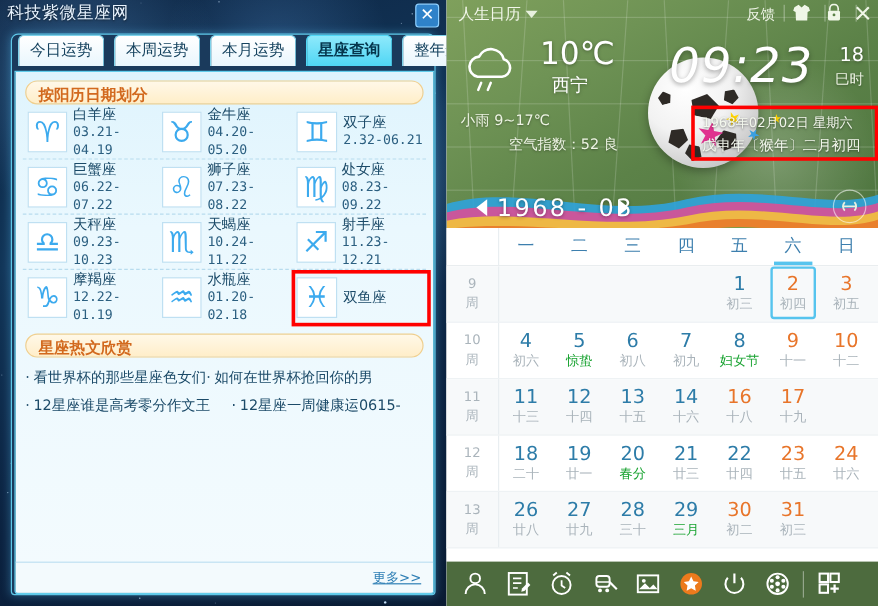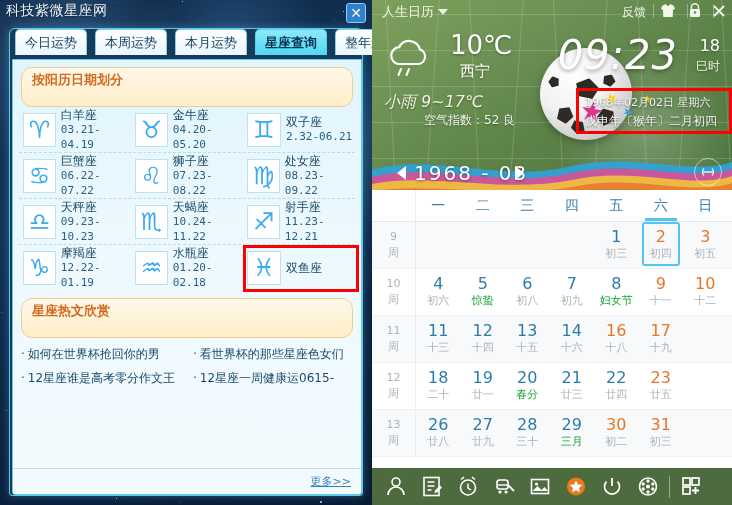--- a/index.html
+++ b/index.html
@@ -59,21 +59,21 @@
   }
 
   #content {
     position: absolute; left: 2px; top: 30px; width: 350px; height: 436px;
     background: linear-gradient(#dff4fd 0%, #eaf8fe 30%, #f4fbfe 100%);
     border: 1px solid #62cdeb; border-radius: 0 0 3px 3px;
     overflow: hidden;
   }
 
   .section-head {
-    margin: 7px 8px 0 8px; height: 40px; line-height: 24px; padding-left: 10px;
+    margin: 7px 8px 0 8px; height: 20px; line-height: 24px; padding-left: 10px;
     font-size: 13px; font-weight: bold; color: #d2691e;
     background: linear-gradient(#fff8e8, #ffeec9);
     border: 1px solid #f0cf8e; border-radius: 11px;
   }
 
   .zrow {
     display: flex; height: 46px; align-items: center;
     border-bottom: 1px dashed #b8dcee;
     margin: 0 6px;
   }
@@ -144,23 +144,22 @@
   #weather-icon { position: absolute; left: 12px; top: 38px; width: 54px; height: 44px; }
   #temp {
     position: absolute; left: 78px; top: 30px;
     font-size: 26px; color: #fff; text-shadow: 0 1px 3px rgba(0,0,0,.35);
   }
   #city {
     position: absolute; left: 88px; top: 62px; font-size: 15px; color: #fff;
     text-shadow: 0 1px 3px rgba(0,0,0,.35);
   }
   #wline1 {
-    position: absolute; left: 12px; top: 92px; font-size: 16px; color: #eef4e4;
+    position: absolute; left: 12px; top: 92px; font-size: 12px; color: #eef4e4;
     text-shadow: 0 1px 2px rgba(0,0,0,.35);
-    font-style: italic;
   }
   #wline2 {
     position: absolute; left: 12px; top: 112px; font-size: 12px; color: #eef4e4;
     text-shadow: 0 1px 2px rgba(0,0,0,.35);
     margin-left: 40px;
   }
 
   #ball {
     position: absolute; left: 168px; top: 48px; width: 92px; height: 92px;
     border-radius: 50%;
@@ -464,22 +463,22 @@
               <div class="zicon">♓</div>
               <div class="ztext">
                 <div class="zname">双鱼座</div>
               </div>
             </div>
           </div>
         </div>
       <div class="section-head">星座热文欣赏</div>
       <div id="articles">
           <div class="arow">
+            <span class="alink">看世界杯的那些星座色女们</span>
             <span class="alink c1">如何在世界杯抢回你的男</span>
-            <span class="alink">看世界杯的那些星座色女们</span>
           </div>
           <div class="arow">
             <span class="alink c1">12星座谁是高考零分作文王</span>
             <span class="alink">12星座一周健康运0615-</span>
           </div>
         </div>
 
       <div id="more-bar">
         <span id="more-link">更多&gt;&gt;</span>
       </div>
@@ -709,20 +708,24 @@
           <span class="dsub">廿三</span>
         </div>
         <div class="day">
           <span class="dnum">22</span>
           <span class="dsub">廿四</span>
         </div>
         <div class="day">
           <span class="dnum wkend">23</span>
           <span class="dsub">廿五</span>
         </div>
+        <div class="day">
+          <span class="dnum wkend">24</span>
+          <span class="dsub">廿六</span>
+        </div>
       </div>
       <div class="cal-row alt">
         <div class="wknum">
           <span class="wknum-n">13</span>
           <span class="wknum-t">周</span>
         </div>
         <div class="day">
           <span class="dnum">26</span>
           <span class="dsub">廿八</span>
         </div>

